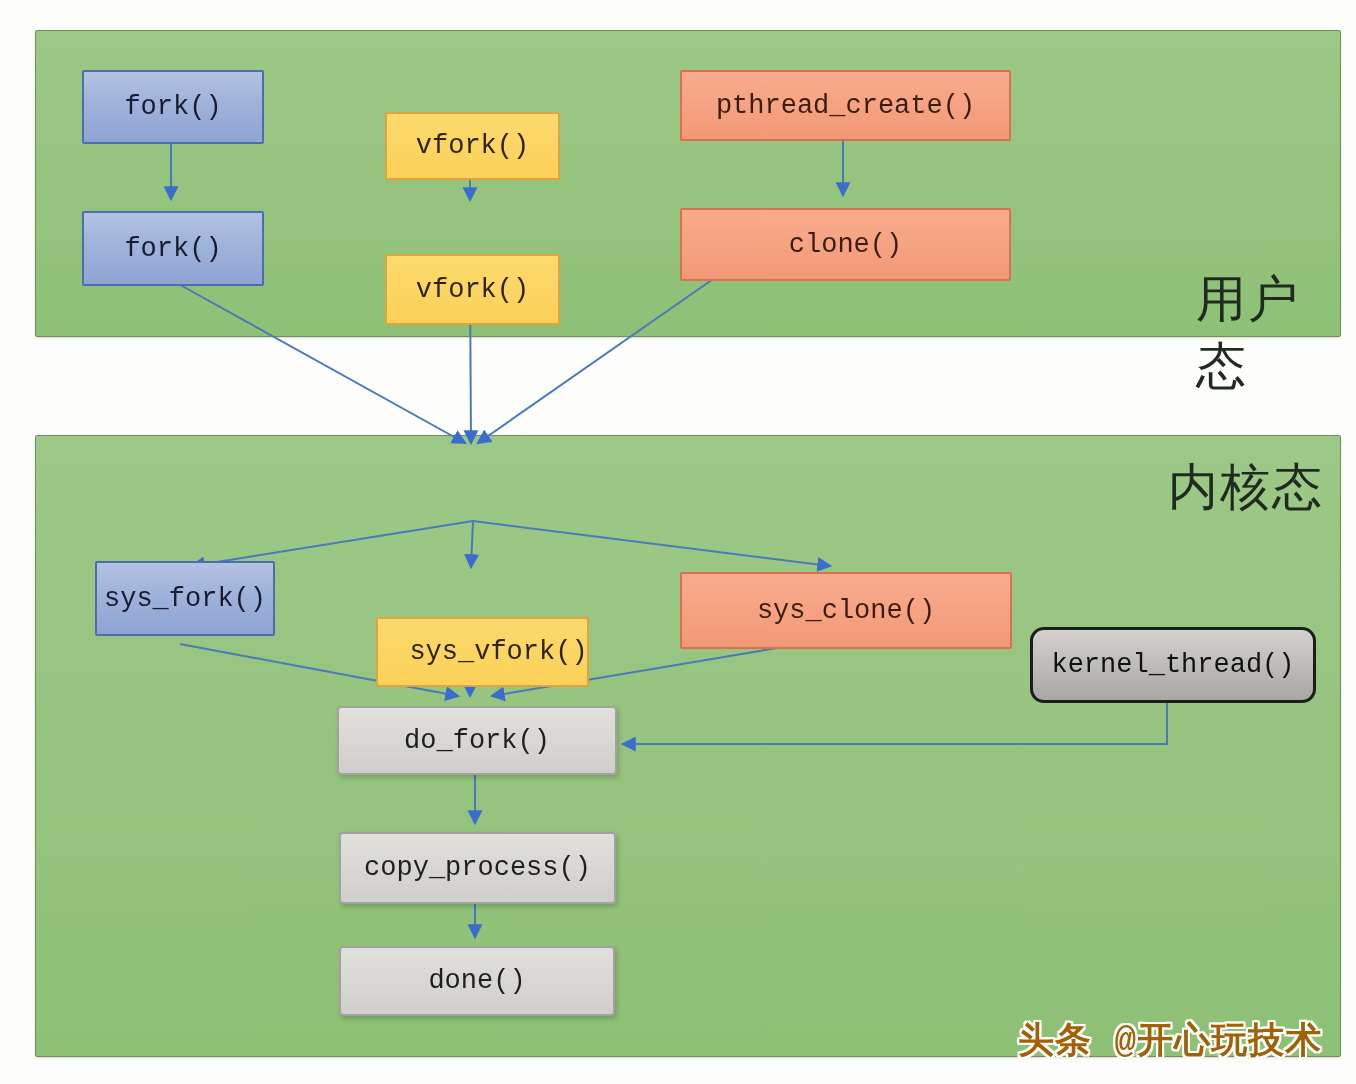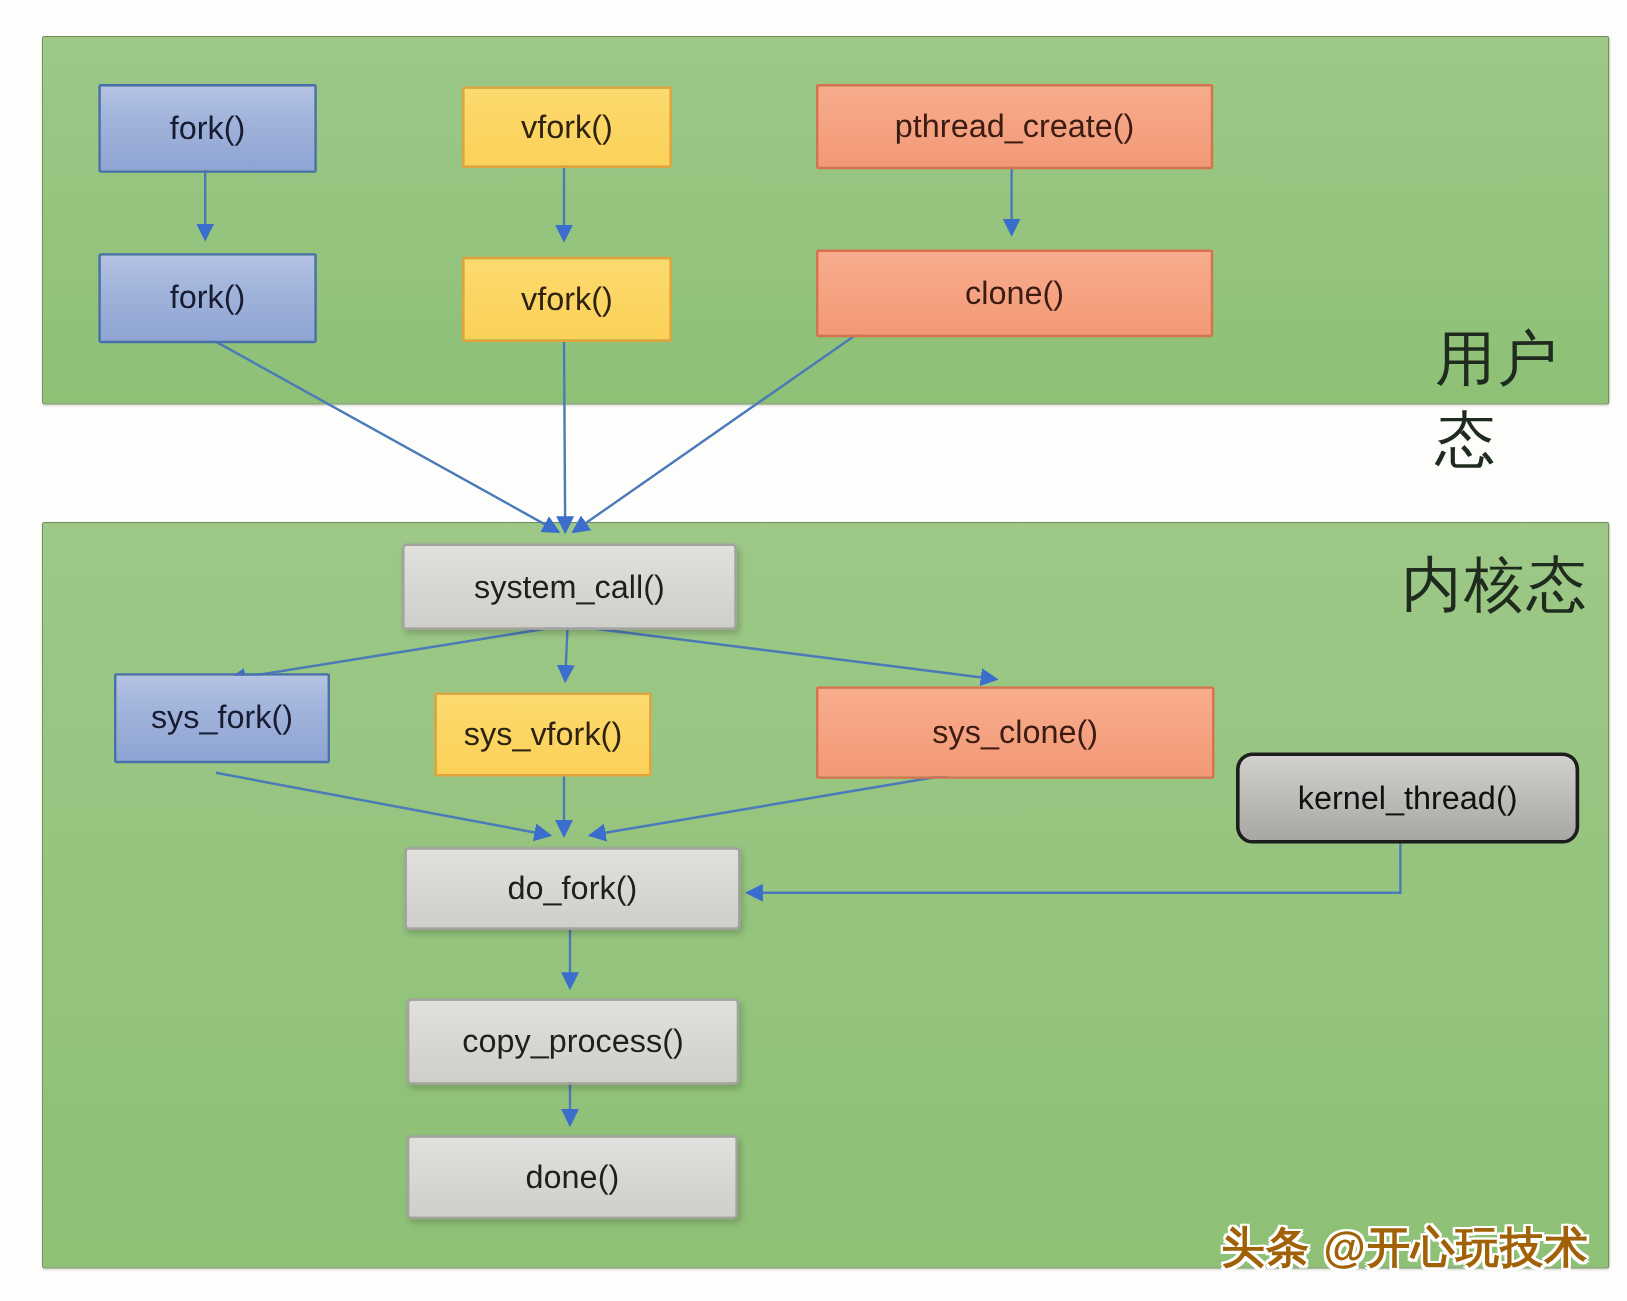--- a/index.html
+++ b/index.html
@@ -1,18 +1,18 @@
 <!DOCTYPE html>
 <html><head>
 <meta charset="utf-8">
 <style>
   html,body{margin:0;padding:0;background:#fdfdfc;}
   #stage{
     position:relative;width:1344px;height:1084px;overflow:hidden;
-    font-family:Liberation Sans, sans-serif;
+    font-family:Liberation Mono, monospace;
     background:#fdfdfc;
   }
   .panel{
     position:absolute;
     background:linear-gradient(180deg,#9dc887 0%,#95c47e 55%,#8ec076 100%);
     border:1px solid #6e9158;
     border-radius:2px;
     box-shadow:0 1px 2px rgba(0,0,0,.15);
   }
   #panel-user{left:35px;top:30px;width:1304px;height:305px;}
@@ -28,21 +28,21 @@
     display:flex;align-items:center;justify-content:center;
     font-size:27px;color:#241d18;
     border-radius:2px;
   }
   .node.blue{
     background:linear-gradient(180deg,#b4c2e3 0%,#9fb2da 45%,#8fa4d3 100%);
     border:2px solid #4a6fae;color:#181c30;
   }
   .node.yellow{
     background:linear-gradient(180deg,#fcda6e 0%,#fbd158 100%);
-    border:2px solid #e2a33c;color:#2e2212;
+    border:2px solid #e2a33c;color:#2e2212;margin-top:40px;
   }
   .node.orange{
     background:linear-gradient(180deg,#f8ac8d 0%,#f29977 100%);
     border:2px solid #d9704e;color:#3a1c12;
   }
   .node.gray{
     background:linear-gradient(180deg,#e1e0dd 0%,#cfcecb 100%);
     border:2px solid #a3a29f;border-radius:4px;color:#1f1f1f;
     box-shadow:2px 3px 5px rgba(0,0,0,.18);
   }
@@ -96,23 +96,22 @@
     </g>
   </svg>
 
   <div class="node blue" style="left:82px;top:70px;width:178px;height:70px;">fork()</div>
   <div class="node yellow" style="left:385px;top:72px;width:171px;height:64px;">vfork()</div>
   <div class="node orange" style="left:680px;top:70px;width:327px;height:67px;">pthread_create()</div>
   <div class="node blue" style="left:82px;top:211px;width:178px;height:71px;">fork()</div>
   <div class="node yellow" style="left:385px;top:214px;width:171px;height:67px;">vfork()</div>
   <div class="node orange" style="left:680px;top:208px;width:327px;height:69px;">clone()</div>
 
-  <div class="node gray" style="left:335px;top:453px;width:275px;height:68px;">system_call()</div>
   <div class="node blue" style="left:95px;top:561px;width:176px;height:71px;">sys_fork()</div>
-  <div class="node yellow" style="left:362px;top:577px;width:177px;height:66px;">sys_vfork()</div>
+  <div class="node yellow" style="left:376px;top:577px;width:177px;height:66px;padding-left:32px;">sys_vfork()</div>
   <div class="node orange" style="left:680px;top:572px;width:328px;height:73px;">sys_clone()</div>
   <div class="node darkgray" style="left:1030px;top:627px;width:280px;height:70px;">kernel_thread()</div>
   <div class="node gray" style="left:337px;top:706px;width:276px;height:65px;">do_fork()</div>
   <div class="node gray" style="left:339px;top:832px;width:273px;height:68px;">copy_process()</div>
   <div class="node gray" style="left:339px;top:946px;width:272px;height:66px;">done()</div>
 
   <div class="panel-label" id="label-user">用户态</div>
   <div class="panel-label" id="label-kernel">内核态</div>
 
   <div id="watermark">头条 @开心玩技术</div>

